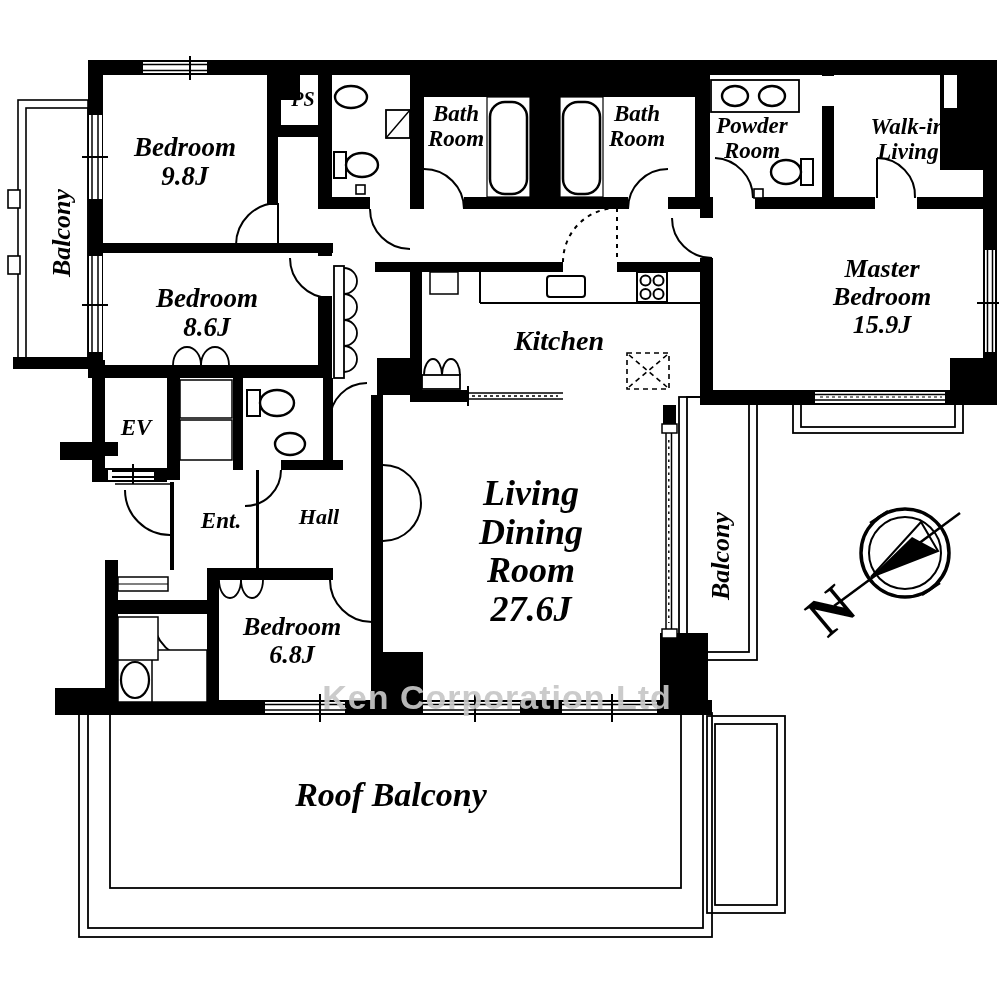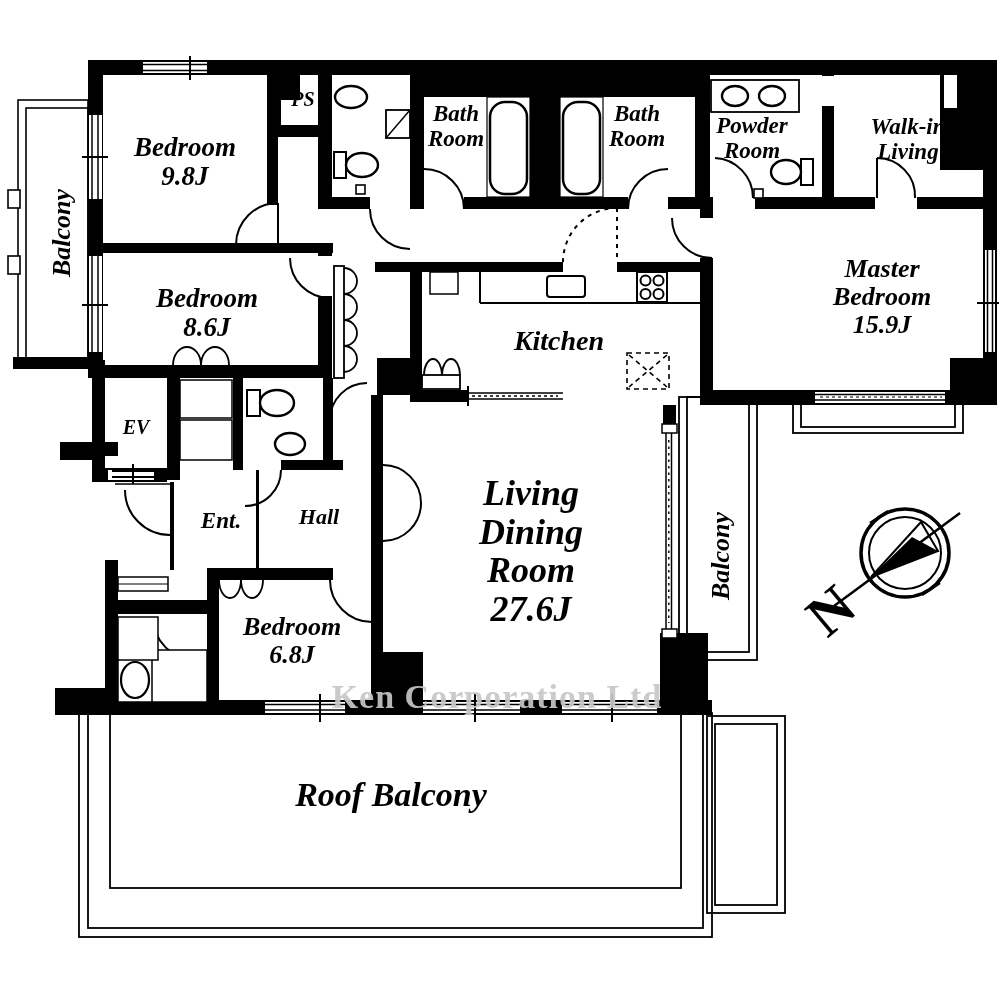--- a/index.html
+++ b/index.html
@@ -3,21 +3,21 @@
 <meta charset="utf-8">
 <style>
   html,body{margin:0;padding:0;background:#fff;}
   #plan{position:relative;width:1000px;height:1000px;background:#ffffff;overflow:hidden;
         font-family:"Liberation Serif", serif;}
   #plan svg{position:absolute;left:0;top:0;}
   .lbl{position:absolute;transform:translate(-50%,-50%);color:#000;
        font-style:italic;font-weight:bold;text-align:center;white-space:nowrap;line-height:1.07;}
   .lbl.rot{transform:translate(-50%,-50%) rotate(-90deg);}
   .watermark{position:absolute;transform:translate(-50%,-50%);
-       font-family:Liberation Serif, serif;font-weight:bold;font-style:normal;
+       font-family:Liberation Sans, sans-serif;font-weight:bold;font-style:normal;
        color:#c7c7c7;opacity:.92;letter-spacing:1px;white-space:nowrap;z-index:5;}
   .north{position:absolute;transform:translate(-50%,-50%) rotate(-40deg);
        font-style:normal;font-weight:bold;white-space:nowrap;}
 </style>
 </head>
 <body>
 
 <div id="plan">
 <svg width="1000" height="1000" viewBox="0 0 1000 1000">
 
@@ -344,21 +344,21 @@
   </div>
 
   <div class="lbl" style="left:882px;top:297px;font-size:26px">
     <div>Master</div>
     <div>Bedroom</div>
     <div>15.9J</div>
   </div>
 
   <div class="lbl" style="left:559px;top:341px;font-size:28px">Kitchen</div>
 
-  <div class="lbl" style="left:136px;top:428px;font-size:20px">EV</div>
+  <div class="lbl" style="left:136px;top:428px;font-size:23px">EV</div>
 
   <div class="lbl" style="left:221px;top:521px;font-size:23px">Ent.</div>
 
   <div class="lbl" style="left:319px;top:517px;font-size:22px">Hall</div>
 
   <div class="lbl" style="left:531px;top:551px;font-size:36px">
     <div>Living</div>
     <div>Dining</div>
     <div>Room</div>
     <div>27.6J</div>

